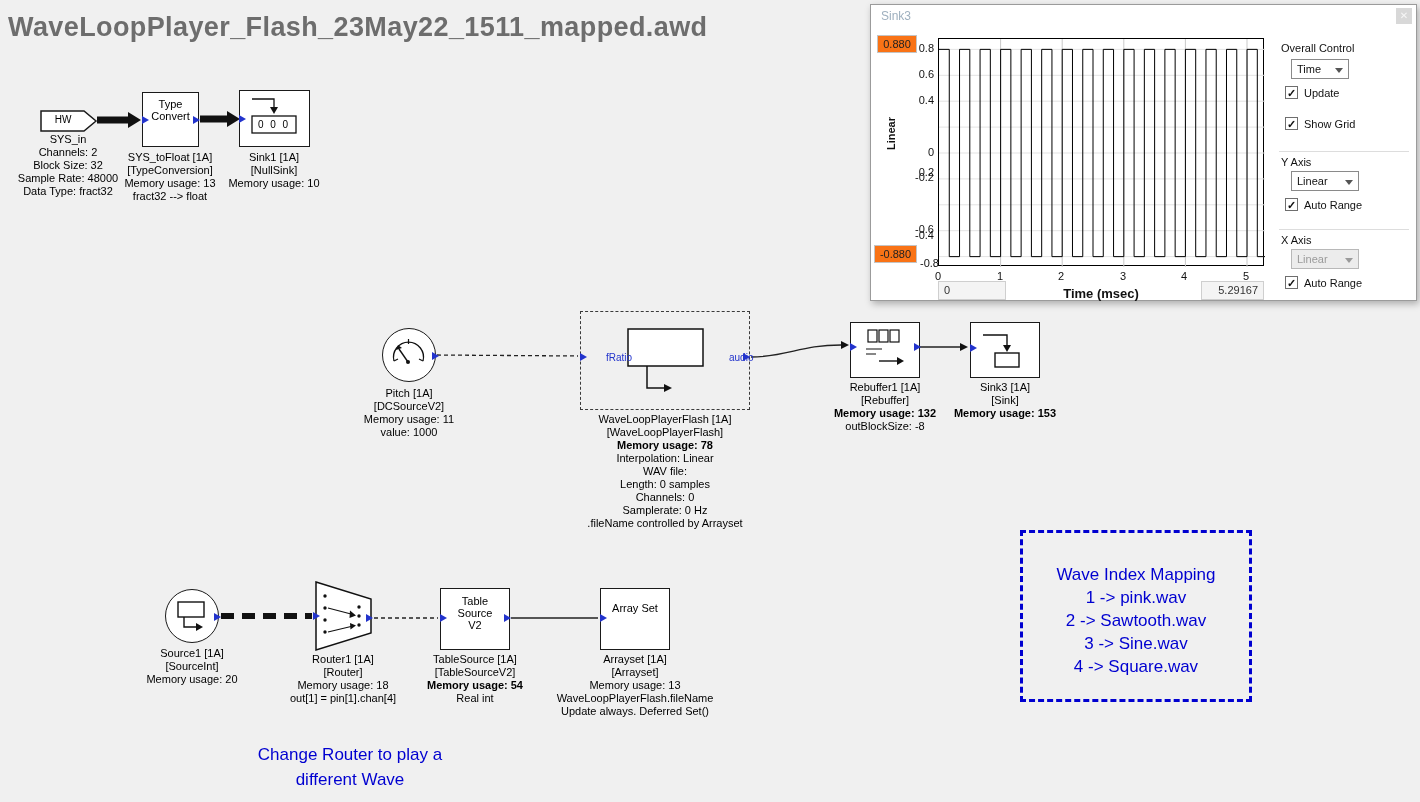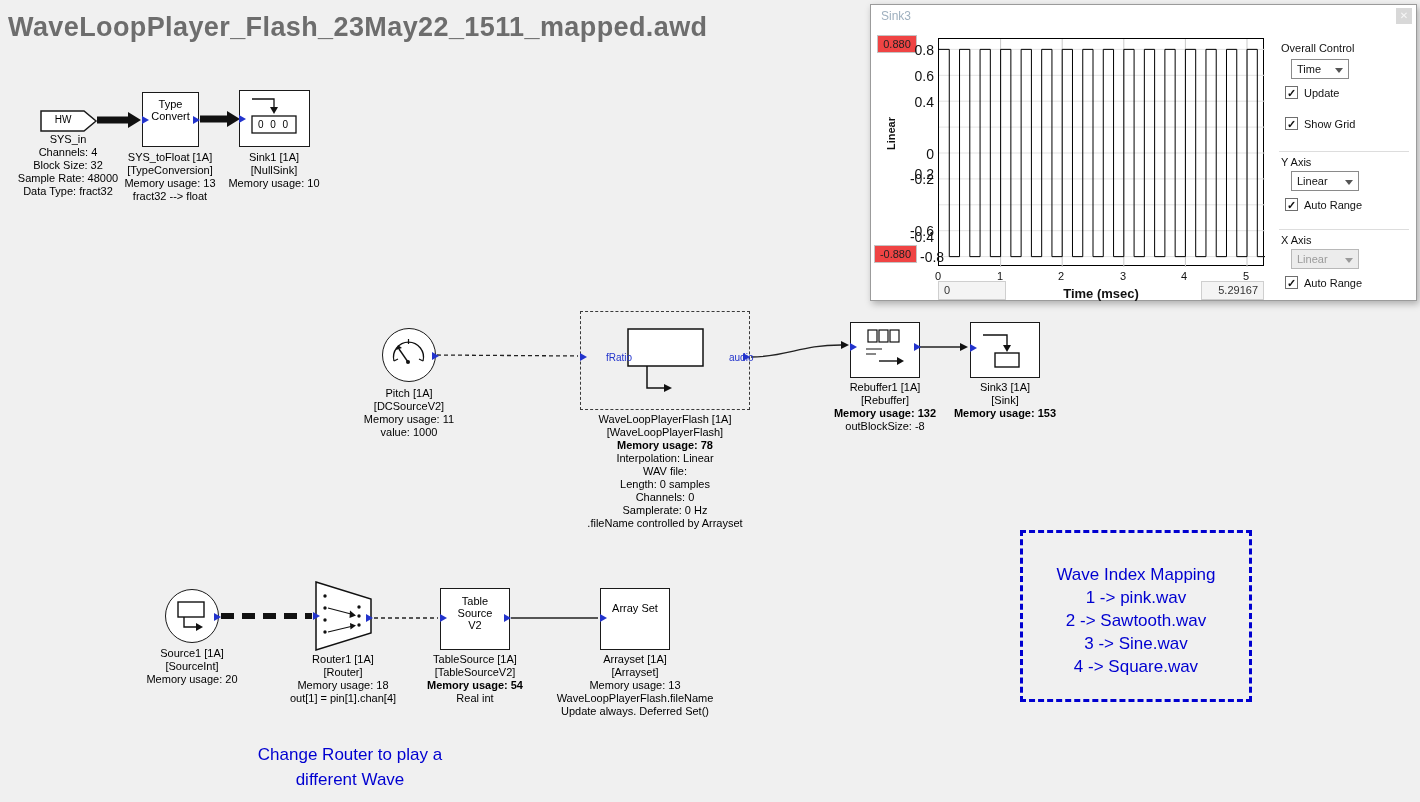--- a/index.html
+++ b/index.html
@@ -21,23 +21,23 @@
   .bluelabel { position:absolute; font-size:10px; color:#2233cc; z-index:4;margin-left:16px; }
   .note { color:#0000d0; text-align:center; }
   #wave-map { position:absolute; left:1020px; top:530px; width:232px; height:172px; border:3px dashed #0000d0; z-index:3; }
   #wave-map .note { position:relative; top:30px; font-size:17px; line-height:23px; width:100%; }
   #router-note { position:absolute; left:230px; top:742px; width:240px; font-size:17px; line-height:25px; z-index:3; }
   
   #scope { position:absolute; left:870px; top:4px; width:547px; height:297px; background:#fff; border:1px solid #9b9b9b; box-shadow:2px 3px 7px rgba(0,0,0,.28); z-index:10; }
   #scope .titlebar { position:absolute; left:0; top:0; width:100%; height:22px; background:#fff; }
   #scope .title { position:absolute; left:10px; top:4px; font-size:12px; color:#9fb0bf; }
   #scope .closebtn { position:absolute; right:4px; top:3px; width:16px; height:16px; background:#d8d8d8; color:#f6f6f6; font-size:10px; text-align:center; line-height:16px; }
-  .valbox { position:absolute; border:1px solid #c4c4c4; background:#ef4444; height:18px; font-size:11px; text-align:center; line-height:16px; color:#222; }
+  .valbox { position:absolute; border:1px solid #c4c4c4; background:#f97316; height:18px; font-size:11px; text-align:center; line-height:16px; color:#222; }
   #plot { position:absolute; left:67px; top:33px; width:326px; height:228px; border:1px solid #000; background:#fff; }
-  .ytick { position:absolute; width:26px; text-align:right; font-size:14px; color:#111; }
+  .ytick { position:absolute; width:26px; text-align:right; font-size:11px; color:#111; }
   .xtick { position:absolute; width:22px; text-align:center; font-size:11px; color:#111; }
   .axis-label-y { position:absolute; left:14px; top:112px; font-size:11px; font-weight:bold; color:#111; writing-mode:vertical-rl; transform:rotate(180deg); }
   .axis-label-x { position:absolute; left:150px; top:281px; width:160px; text-align:center; font-size:13px; font-weight:bold; color:#111; }
   .rangebox { position:absolute; height:19px; background:#f4f4f4; border:1px solid #cfcfcf; font-size:11px; line-height:17px; color:#333; }
   .panel-label { position:absolute; font-size:11px; color:#111; }
   .combo { position:absolute; height:20px; background:#fff; border:1px solid #8a8a8a; font-size:11px; line-height:18px; padding-left:5px; color:#111; }
   .combo .arrow { position:absolute; right:5px; top:8px; width:0; height:0; border-left:4px solid transparent; border-right:4px solid transparent; border-top:5px solid #555; }
   .combo.disabled { background:#ececec; color:#9a9a9a; border-color:#b8b8b8; }
   .combo.disabled .arrow { border-top-color:#9a9a9a; }
   .cb { position:absolute; width:13px; height:13px; background:#fff; border:1px solid #6e6e6e; font-size:11px; line-height:12px; text-align:center; color:#111; font-weight:bold; }
@@ -75,21 +75,21 @@
   <div class="doc-title">WaveLoopPlayer_Flash_23May22_1511_mapped.awd</div>
 
   <div class="blk" style="left:40px;top:110px;width:58px;height:22px;">
     <svg width="58" height="22">
       <polygon points="1,1 44,1 56,11 44,21 1,21" fill="#fff" stroke="#1a1a1a" stroke-width="1.5"></polygon>
     </svg>
     <span style="position:absolute;left:0;top:4px;width:46px;text-align:center;font-size:10px;">HW</span>
   </div>
   <div class="cap" style="left:68px;top:133px;">
     <div>SYS_in</div>
-    <div>Channels: 4</div>
+    <div>Channels: 2</div>
     <div>Block Size: 32</div>
     <div>Sample Rate: 48000</div>
     <div>Data Type: fract32</div>
   </div>
 
   <div class="box" style="left:142px;top:92px;width:57px;height:55px;text-decoration:underline;">
     <span class="blktext" style="top:5px;">Type
 Convert</span>
     <span class="pin" style="left:-1px;top:23px;"></span>
     <span class="pin" style="left:50px;top:23px;"></span>
@@ -302,21 +302,21 @@
     </div>
 
     <span class="ytick" style="left:37px;top:37px;">0.8</span>
     <span class="ytick" style="left:37px;top:63px;">0.6</span>
     <span class="ytick" style="left:37px;top:89px;">0.4</span>
     <span class="ytick" style="left:37px;top:125px;margin-top:36px;">0.2</span>
     <span class="ytick" style="left:37px;top:141px;">0</span>
     <span class="ytick" style="left:37px;top:166px;">-0.2</span>
     <span class="ytick" style="left:37px;top:192px;margin-top:32px;">-0.4</span>
     <span class="ytick" style="left:37px;top:218px;">-0.6</span>
-    <span class="ytick" style="left:37px;top:244px;padding-left:12px;">-0.8</span>
+    <span class="ytick" style="left:37px;top:252px;padding-left:12px;">-0.8</span>
 
     <span class="xtick" style="left:56px;top:265px;">0</span>
     <span class="xtick" style="left:118px;top:265px;">1</span>
     <span class="xtick" style="left:179px;top:265px;">2</span>
     <span class="xtick" style="left:241px;top:265px;">3</span>
     <span class="xtick" style="left:302px;top:265px;">4</span>
     <span class="xtick" style="left:364px;top:265px;">5</span>
 
     <div class="axis-label-x">Time (msec)</div>
     <div class="rangebox" style="left:67px;top:276px;width:68px;padding-left:5px;">0</div>

